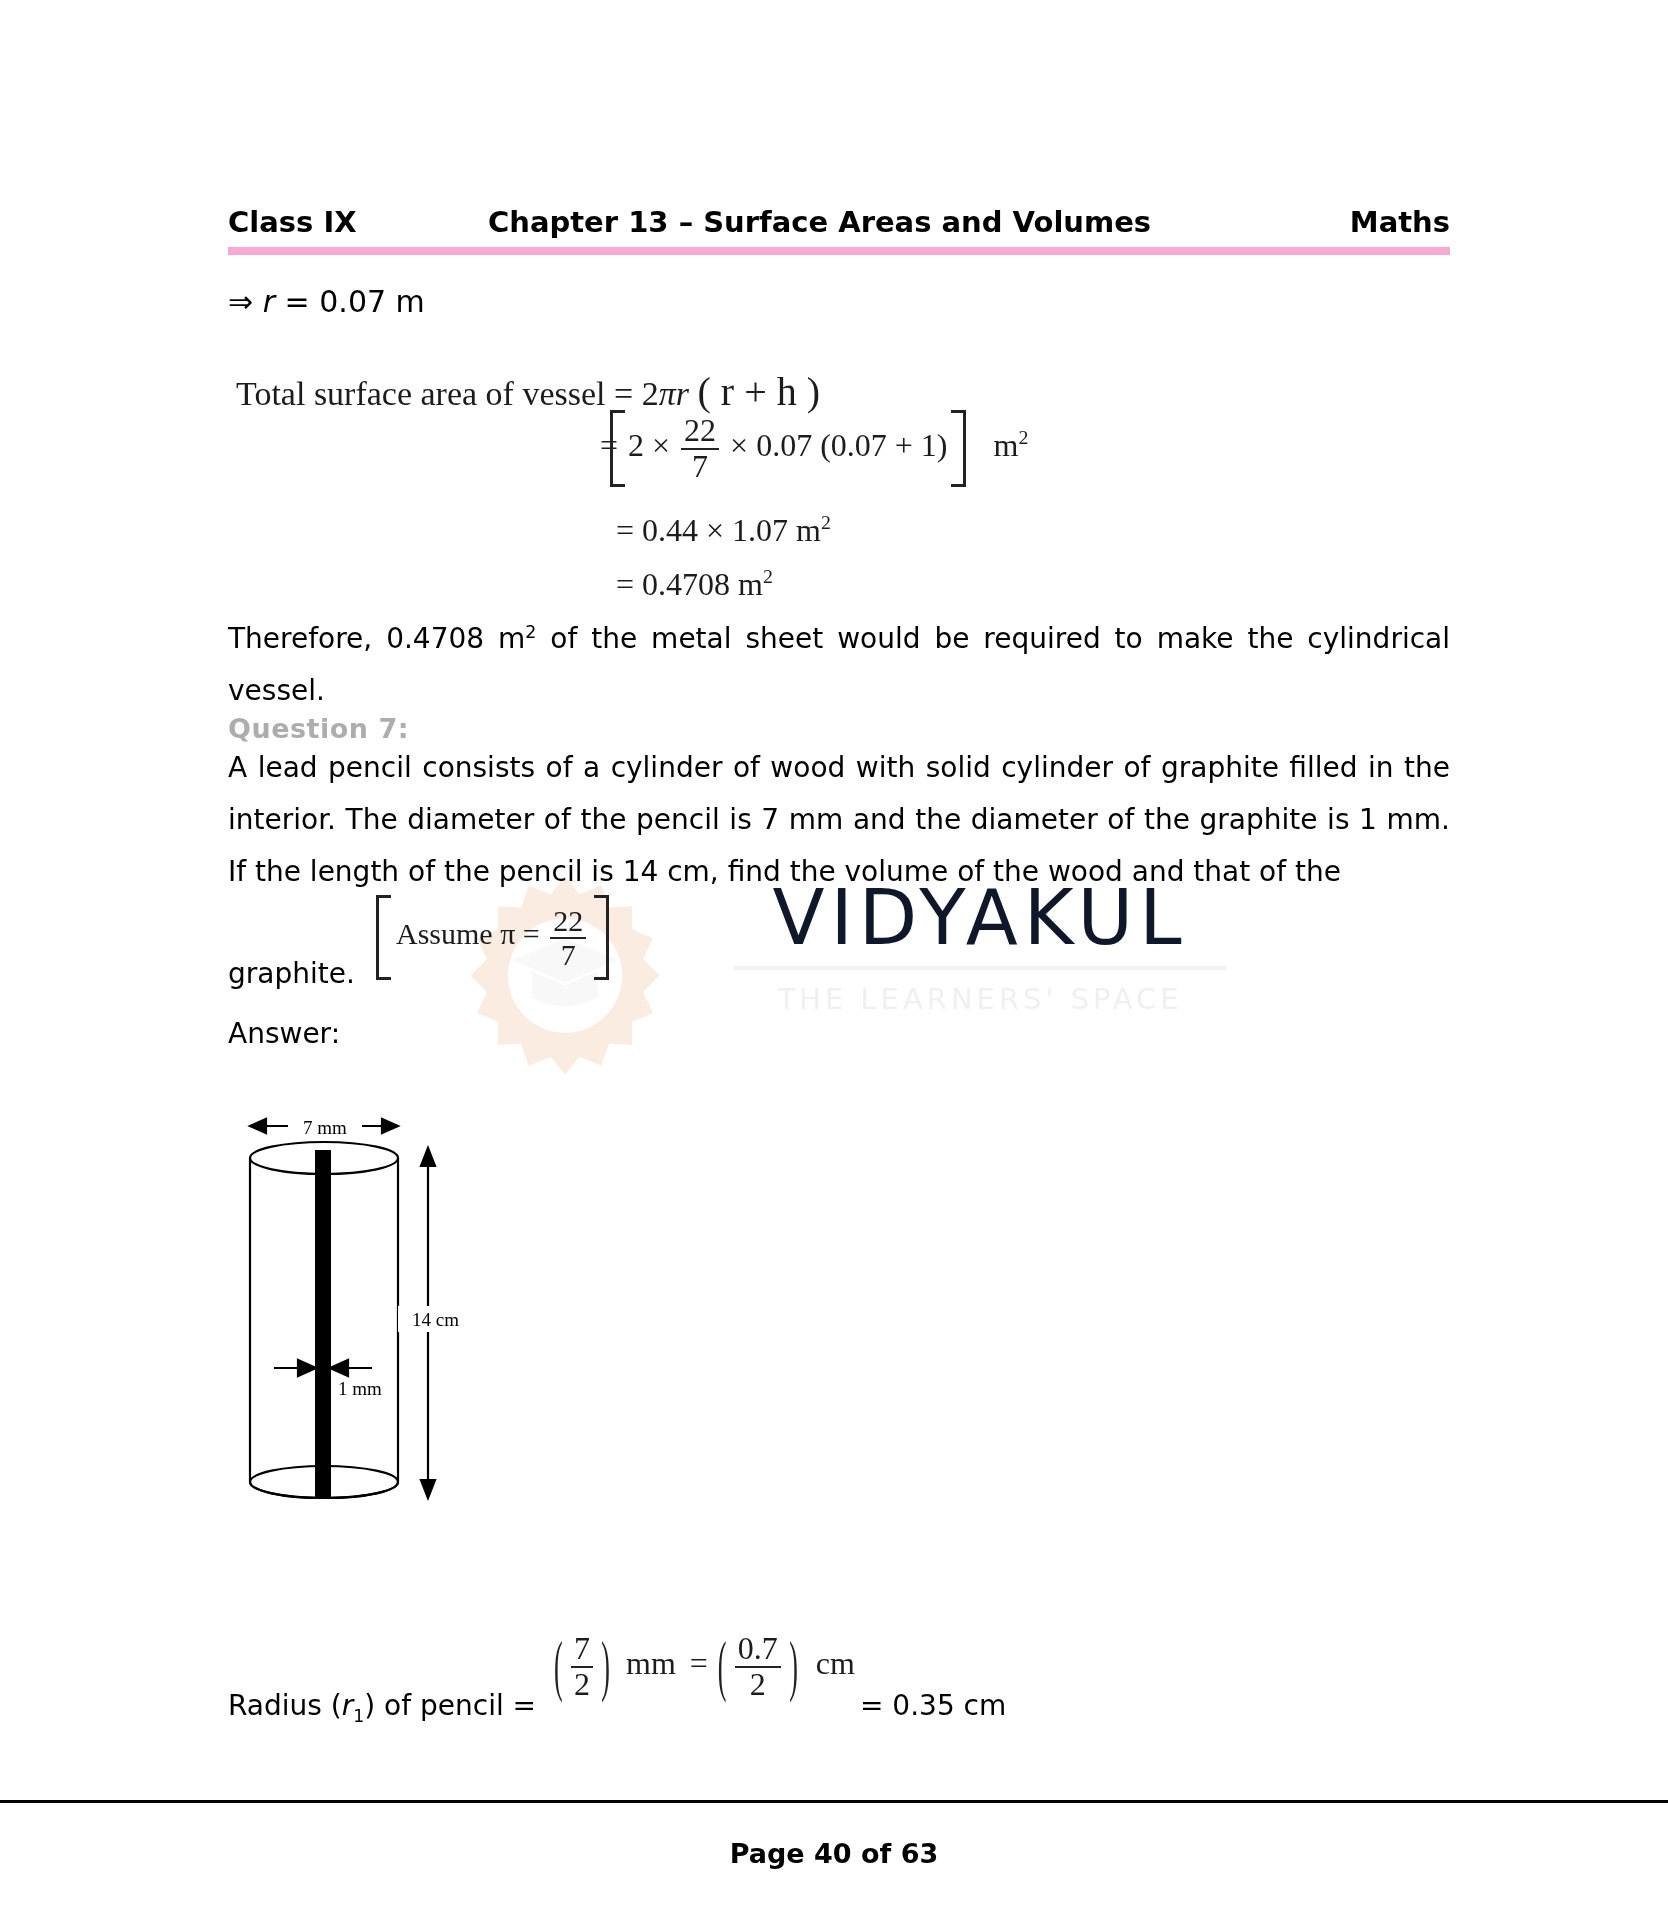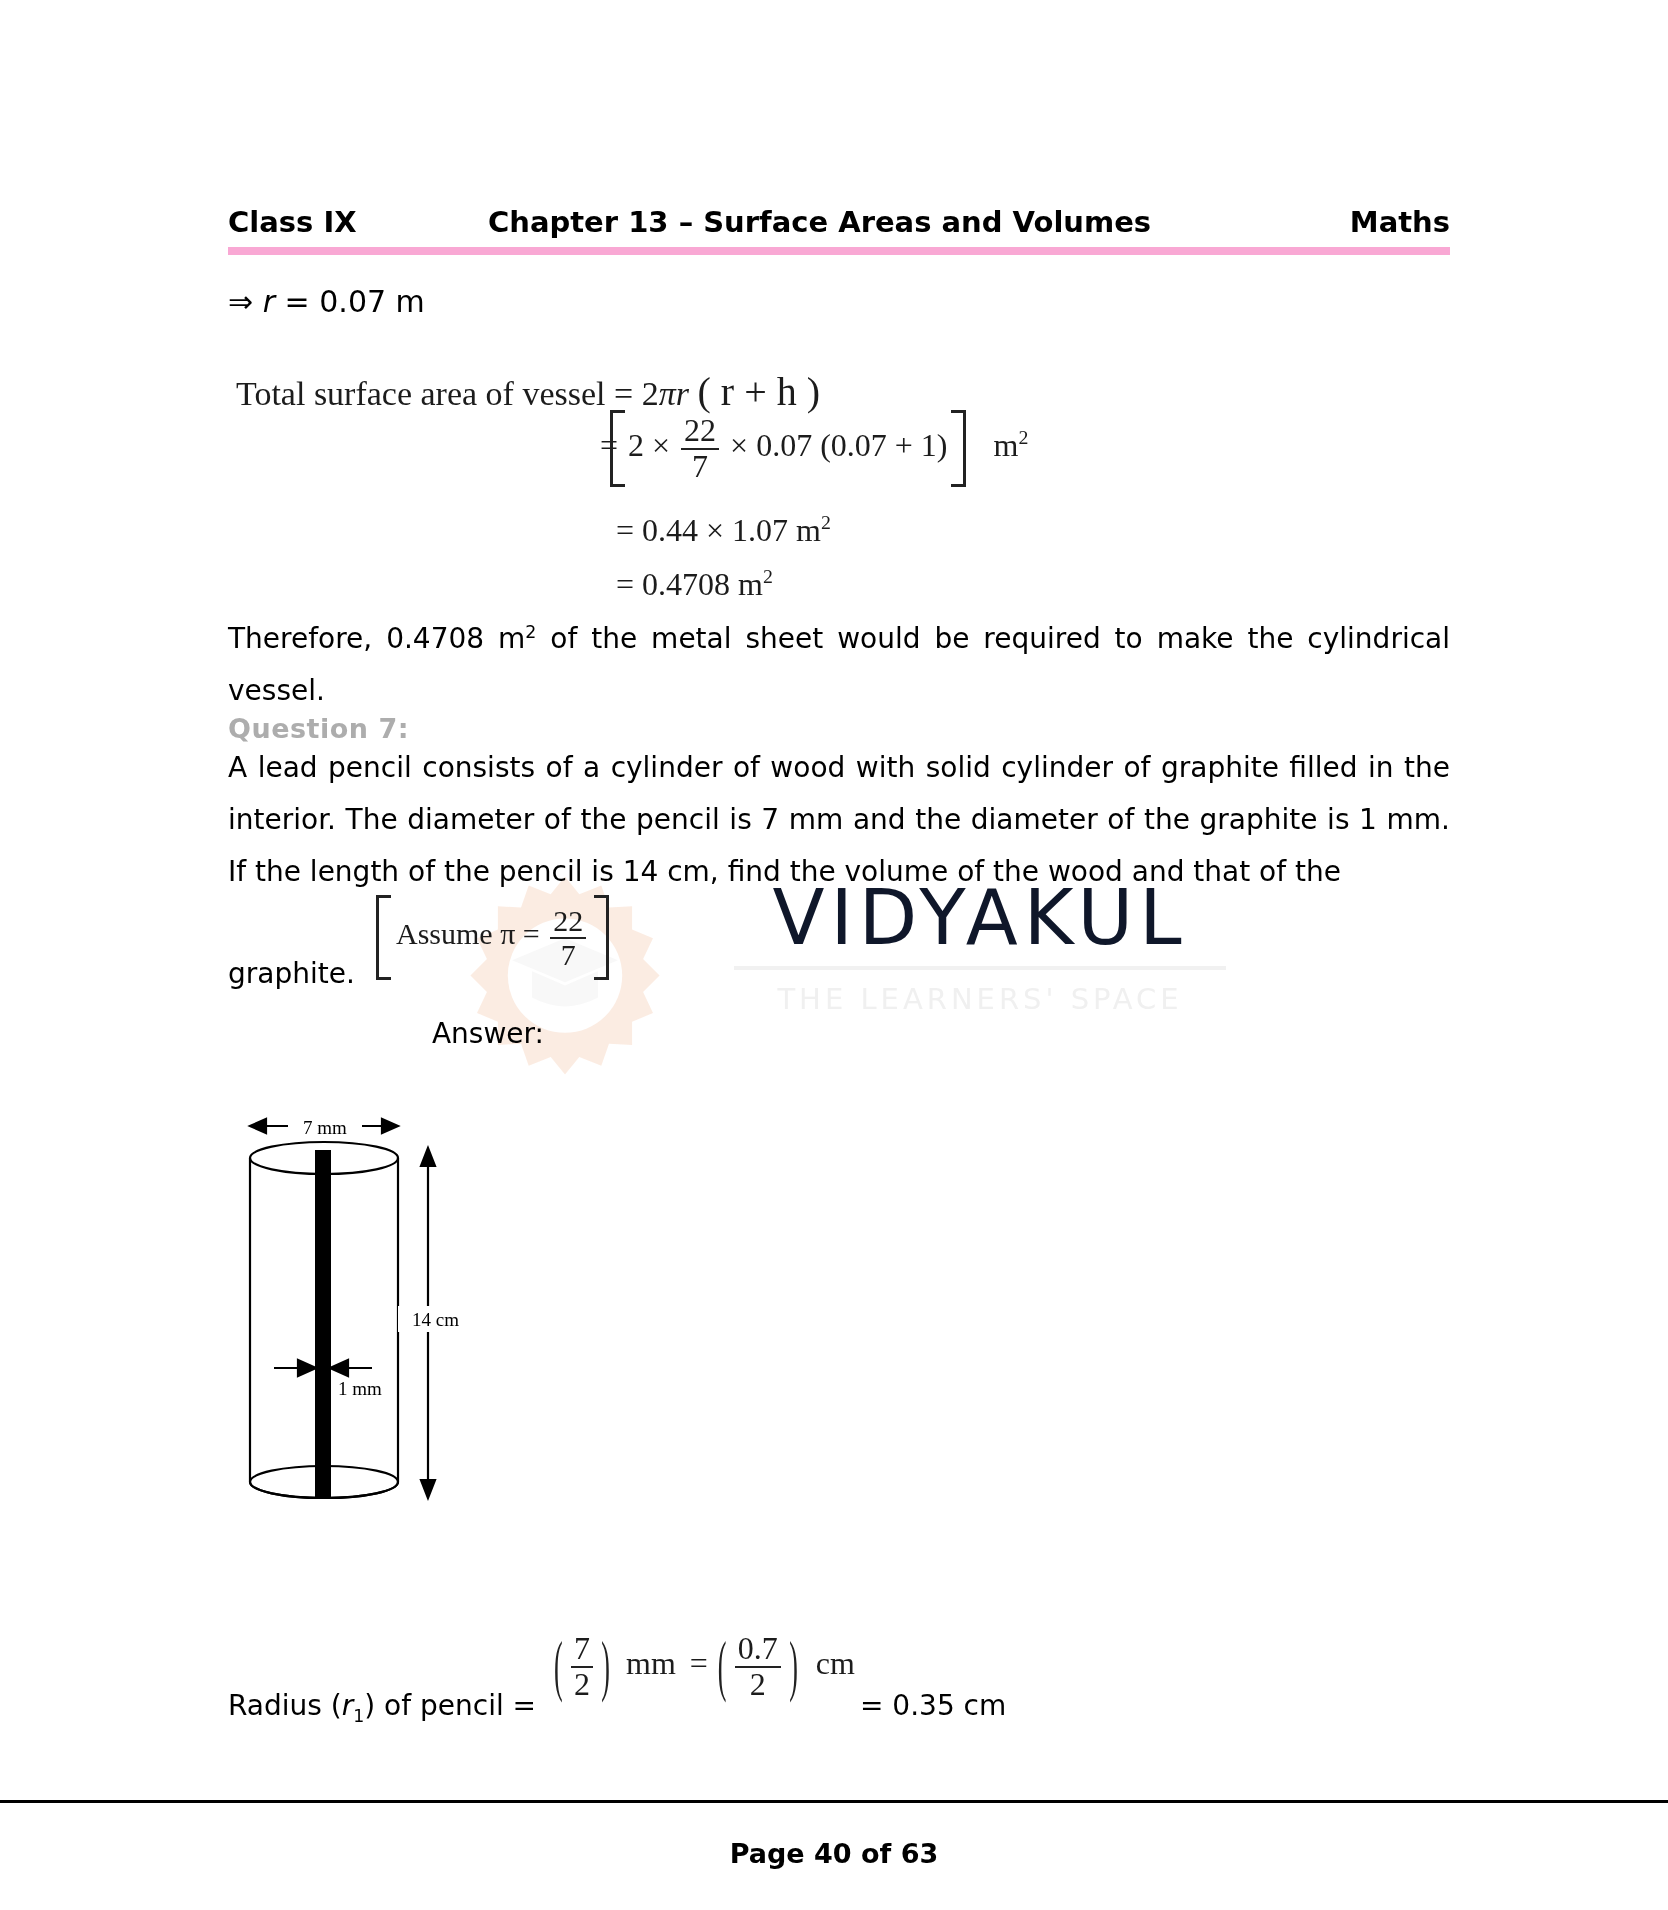--- a/index.html
+++ b/index.html
@@ -282,21 +282,21 @@
       <span>Assume</span>
       <span>π</span>
       <span>=</span>
       <span class="frac">
         <span class="num">22</span>
         <span class="den">7</span>
       </span>
     </span></span>
   </div>
 
-  <div class="body-text" style="left:244px; top:1008px; width:300px;text-align:right;">Answer:</div>
+  <div class="body-text" style="left:228px; top:1008px; width:300px;">Answer:</div>
 
   <svg class="diagram" viewBox="0 0 260 420" xmlns="http://www.w3.org/2000/svg">
 
     <g stroke="#000" stroke-width="2.2" fill="#000">
       <line x1="10" y1="16" x2="158" y2="16"></line>
       <polygon points="10,16 26,9 26,23"></polygon>
       <polygon points="158,16 142,9 142,23"></polygon>
     </g>
     <rect x="48" y="4" width="74" height="24" fill="#fff" stroke="none"></rect>
     <text x="85" y="24" text-anchor="middle" font-family="Liberation Serif, serif" font-size="19" fill="#000">7 mm</text>

